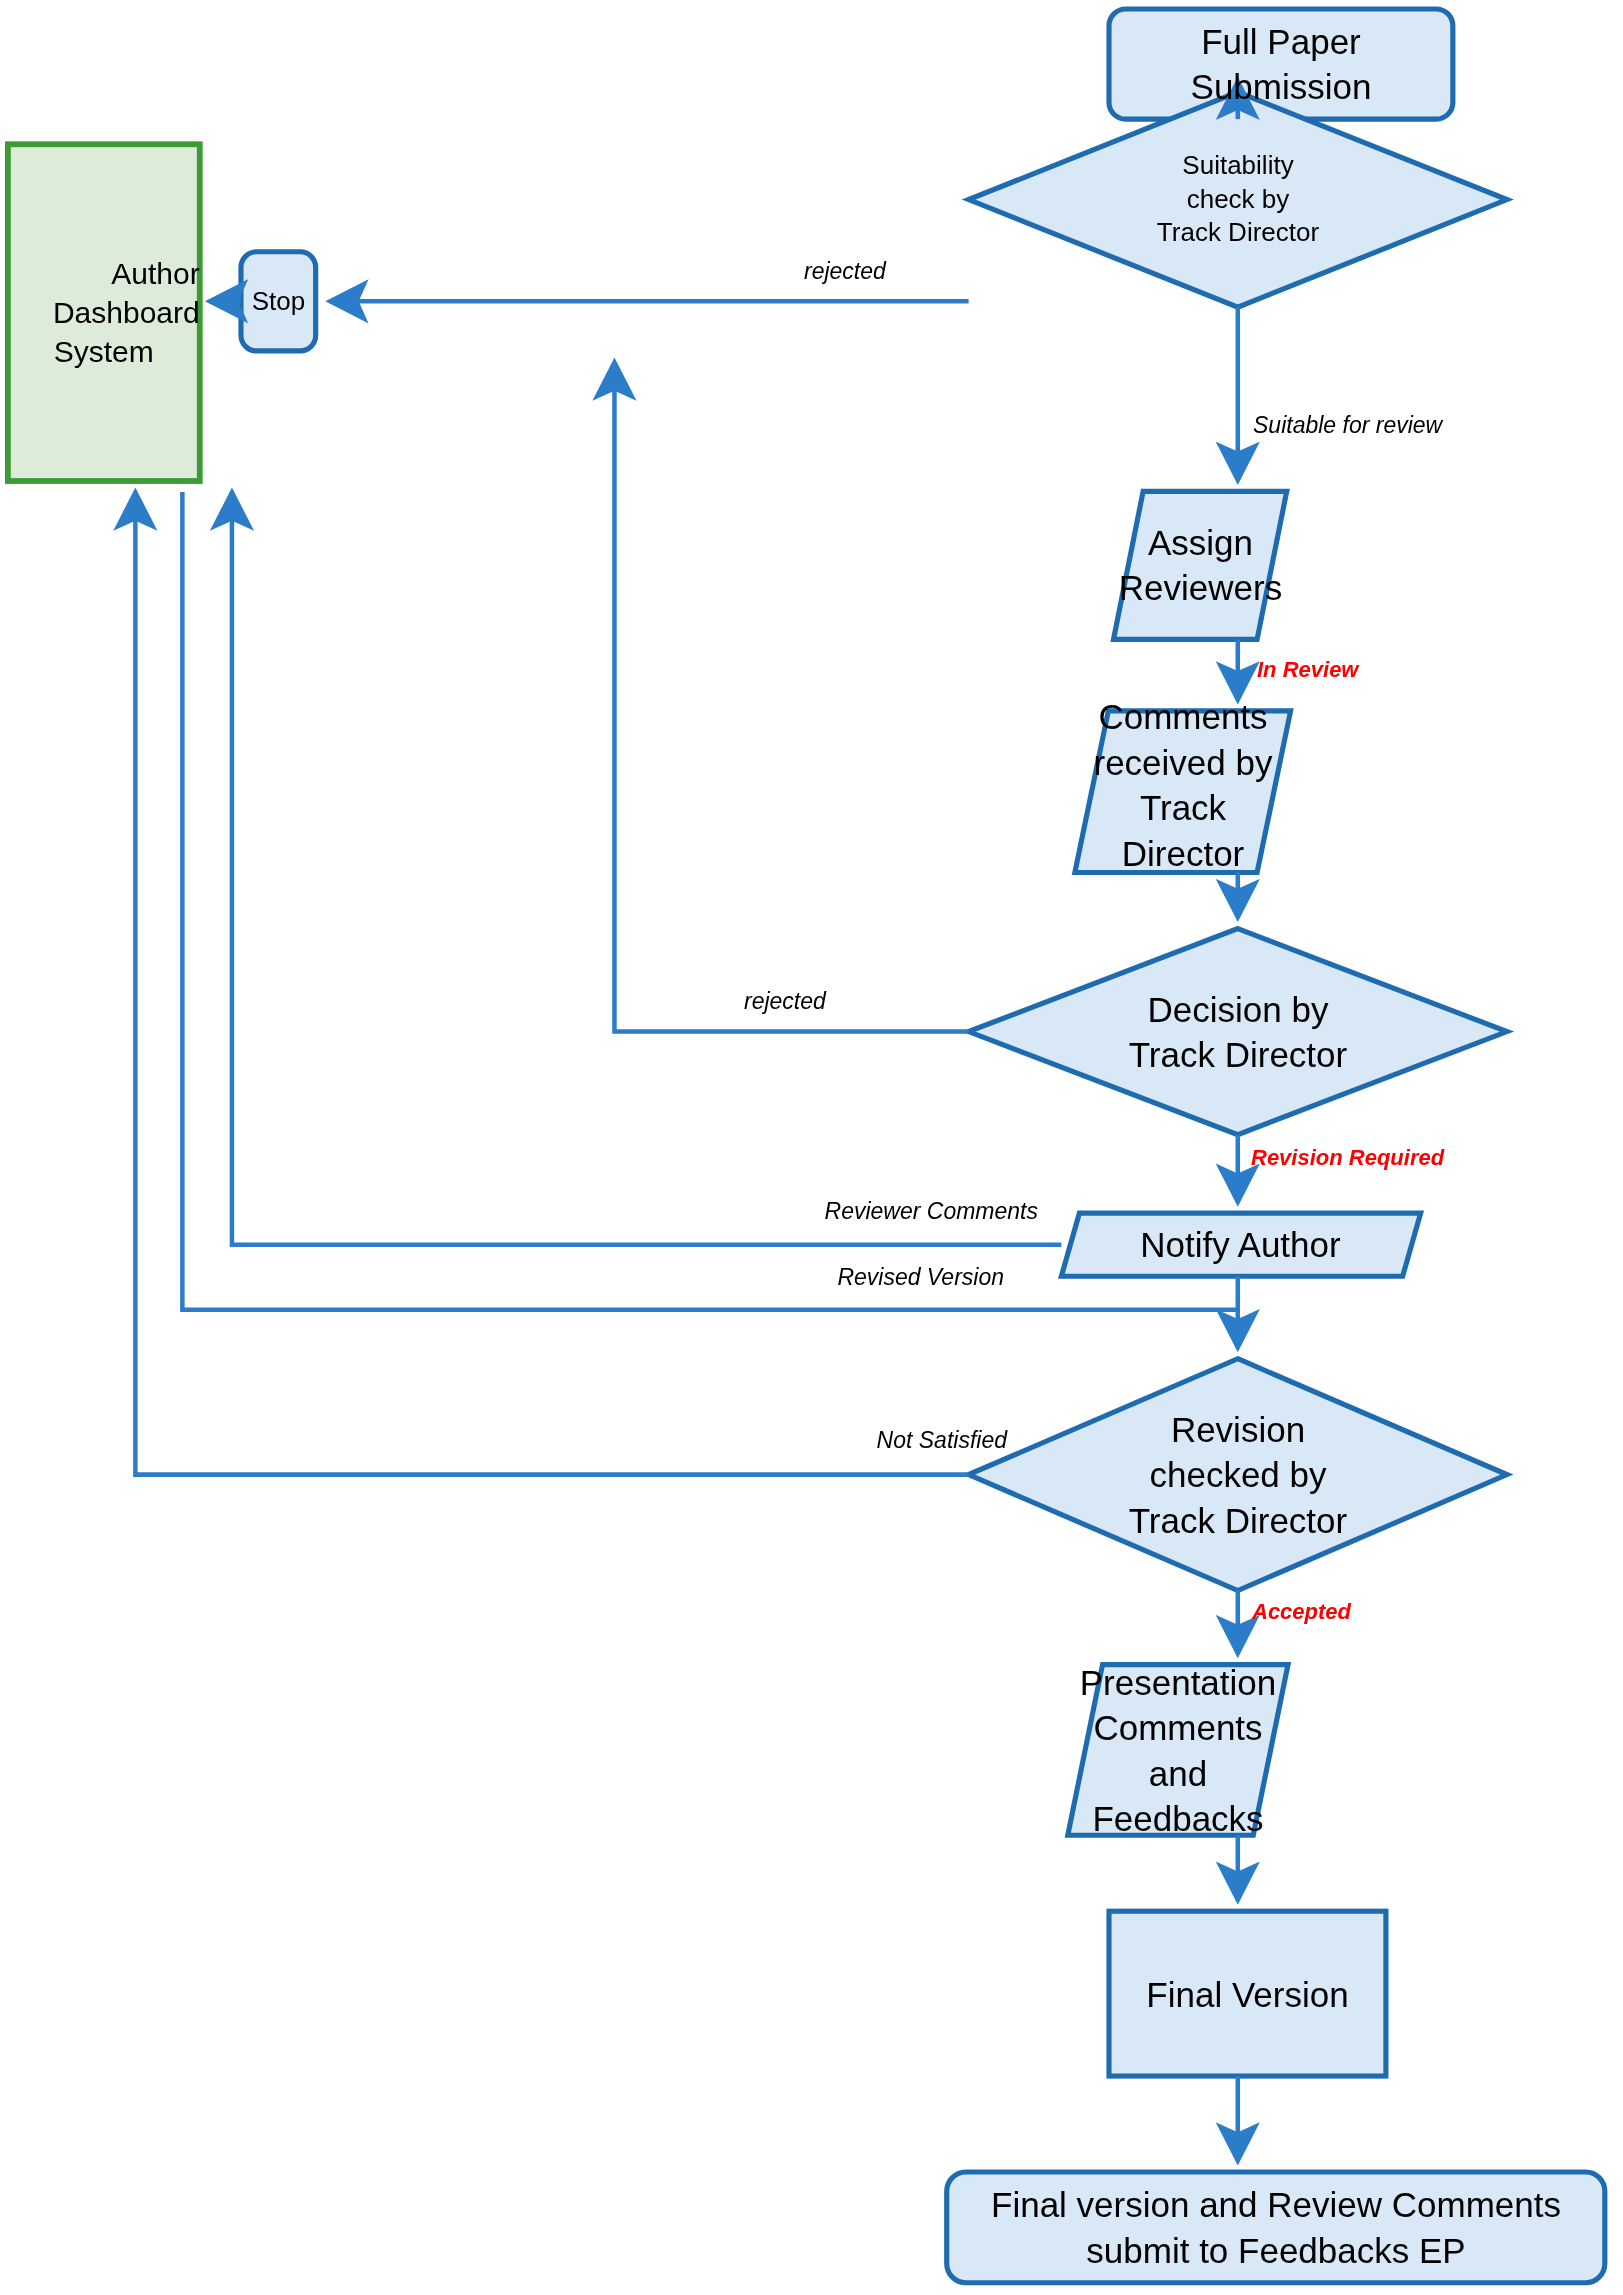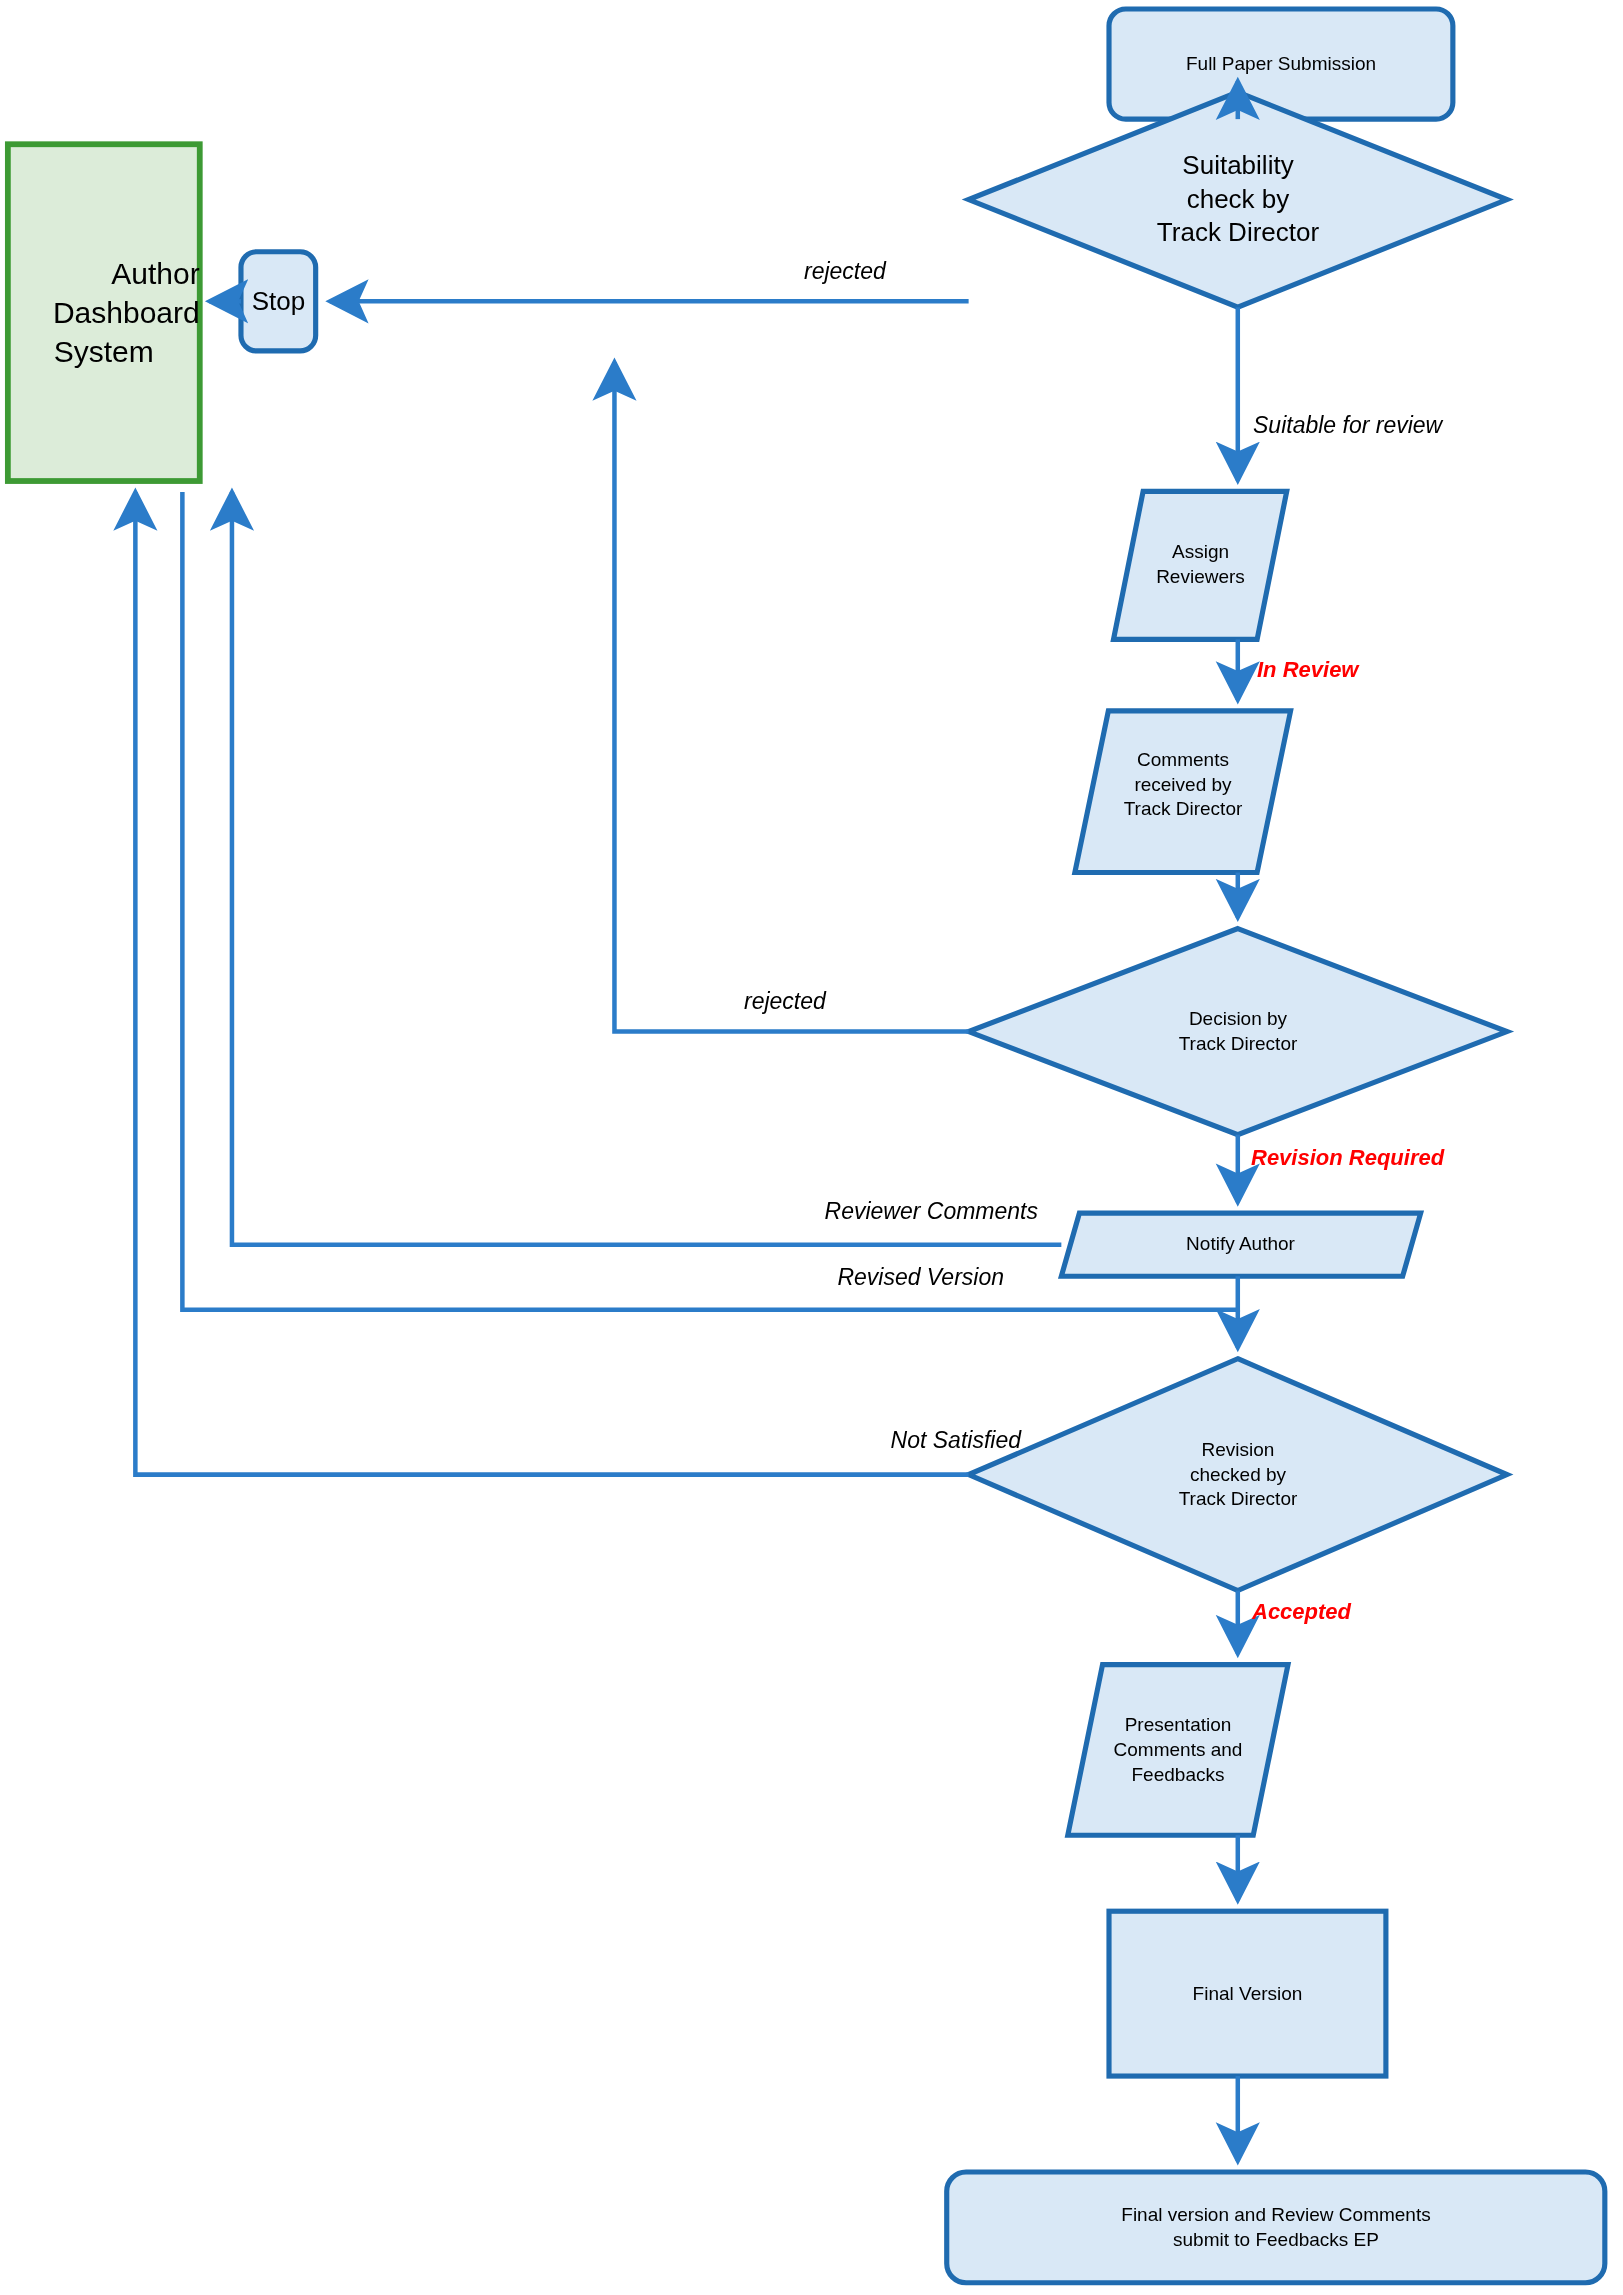--- a/index.html
+++ b/index.html
@@ -7,21 +7,21 @@
         font-family:"Liberation Sans",sans-serif;overflow:hidden;}
   #svgroot{position:absolute;left:0;top:0;width:1623px;height:2295px;}
   .nodelabel{position:absolute;display:flex;align-items:center;justify-content:center;
              text-align:center;color:#000;line-height:1.30;pointer-events:none;
              font-family:"Liberation Sans",sans-serif;}
   .edgelabel{position:absolute;display:flex;align-items:center;color:#000;
              font-style:italic;font-family:"Liberation Sans",sans-serif;white-space:nowrap;}
   .edgelabel.red{color:#ff0000;font-weight:bold;}
   .edgelabel.rightal{justify-content:flex-end;}
   .t40{font-size:26px;}
-  .t42{font-size:19px;}
+  .t42{font-size:35px;}
   .t46{font-size:30px;}
   .t34{font-size:22px;}
   .t36{font-size:23px;}
 </style>
 </head>
 <body>
 
 <div id="page">
 
   <svg id="svgroot" viewBox="0 0 2520 3564">
@@ -150,18 +150,18 @@
   <div class="edgelabel t34 red" style="left:1257px;top:657px;">In Review</div>
 
   <div class="edgelabel t36" style="left:744px;top:988px;">rejected</div>
 
   <div class="edgelabel t34 red" style="left:1251px;top:1145px;text-align:center;">Revision Required</div>
 
   <div class="edgelabel t36 rightal" style="left:587px;top:1198px;width:451px;">Reviewer Comments</div>
 
   <div class="edgelabel t36 rightal" style="left:553px;top:1264px;width:451px;">Revised Version</div>
 
-  <div class="edgelabel t36 rightal" style="left:538px;top:1427px;width:483px;">Not Satisfied</div>
+  <div class="edgelabel t36 rightal" style="left:524px;top:1427px;width:483px;">Not Satisfied</div>
 
   <div class="edgelabel t34 red" style="left:1252px;top:1599px;">Accepted</div>
 
 </div>
 
 
 </body></html>

